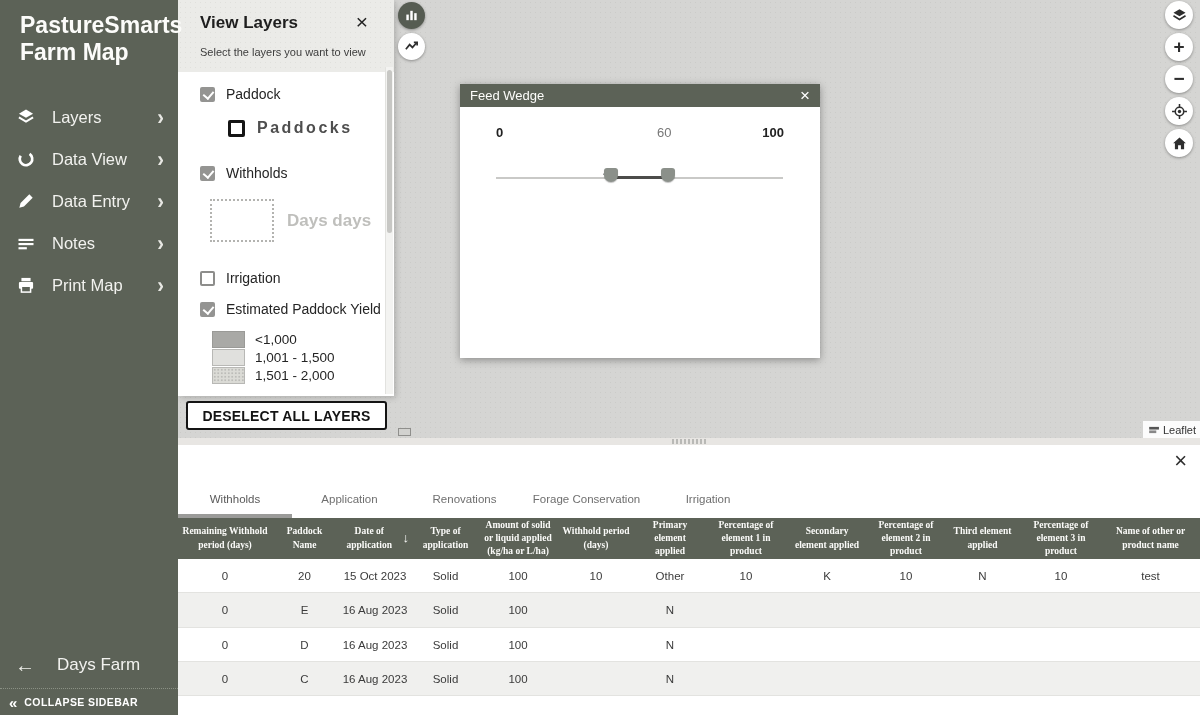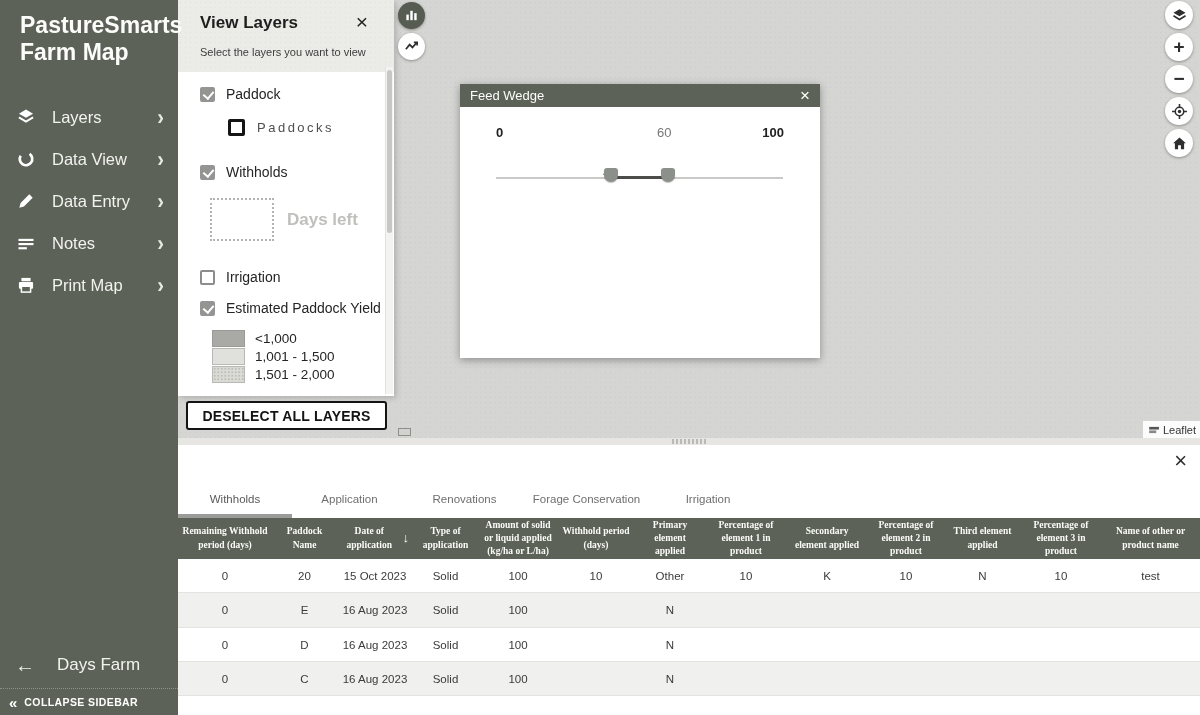--- a/index.html
+++ b/index.html
@@ -42,21 +42,21 @@
   .lp-subtitle { font-size:11px; color:#3d3d3d; margin-top:13px; }
   .lp-body { position:relative; padding:14px 10px 0 22px; }
   .cb-row { display:flex; align-items:center; cursor:pointer; }
   .cb { width:15px; height:15px; border:2px solid #8d8d8b; background:#fff; border-radius:2px; position:relative; flex:none; }
   .cb.checked { background:#949492; border-color:#949492; }
   .cb.checked::after { content:""; position:absolute; left:3px; top:0px; width:5px; height:8px;
                        border:solid #fff; border-width:0 2px 2px 0; transform:rotate(40deg); }
   .cb-label { margin-left:11px; font-size:14px; color:#252525; }
   .sub-row { margin:17px 0 0 28px; display:flex; align-items:center; cursor:pointer; }
   .cb-big { width:17px; height:17px; border:3px solid #151515; background:#fff; border-radius:2px; flex:none; }
-  .sub-label { margin-left:12px; font-size:13px; font-weight:400; letter-spacing:2.5px; color:#4e4e4e; }
+  .sub-label { margin-left:12px; font-size:16px; font-weight:700; letter-spacing:2.5px; color:#4e4e4e; }
   .gap-28 { margin-top:28px; } .gap-15 { margin-top:15px; }
   .days-left { margin:18px 0 0 10px; display:flex; align-items:center; }
   .days-box { width:64px; height:43px; border:2px dotted #b3b3b0; background:#fff; flex:none; }
   .days-text { margin-left:13px; font-size:17px; font-weight:bold; color:#bfbfbc; }
   .yield-legend { margin:14px 0 0 12px; }
   .yl-row { display:flex; align-items:center; margin-bottom:1px; }
   .swatch { width:33px; height:17px; flex:none; border:1px solid #9a9a97; }
   .swatch.s1 { background:#a9a9a6; }
   .swatch.s2 { background:#e0e0dd; border-color:#b8b8b5; }
   .swatch.s3 { background-color:#dbdbd6; border-color:#b8b8b5;
@@ -219,21 +219,21 @@
     <div class="sub-row">
       <span class="cb-big"></span>
       <span class="sub-label">Paddocks</span>
     </div>
     <div class="cb-row gap-28">
       <span class="cb checked"></span>
       <span class="cb-label">Withholds</span>
     </div>
     <div class="days-left">
       <span class="days-box"></span>
-      <span class="days-text">Days left</span>
+      <span class="days-text">Days days</span>
     </div>
     <div class="cb-row gap-28">
       <span class="cb"></span>
       <span class="cb-label">Irrigation</span>
     </div>
     <div class="cb-row gap-15">
       <span class="cb checked"></span>
       <span class="cb-label">Estimated Paddock Yield</span>
     </div>
     <div class="yield-legend">

